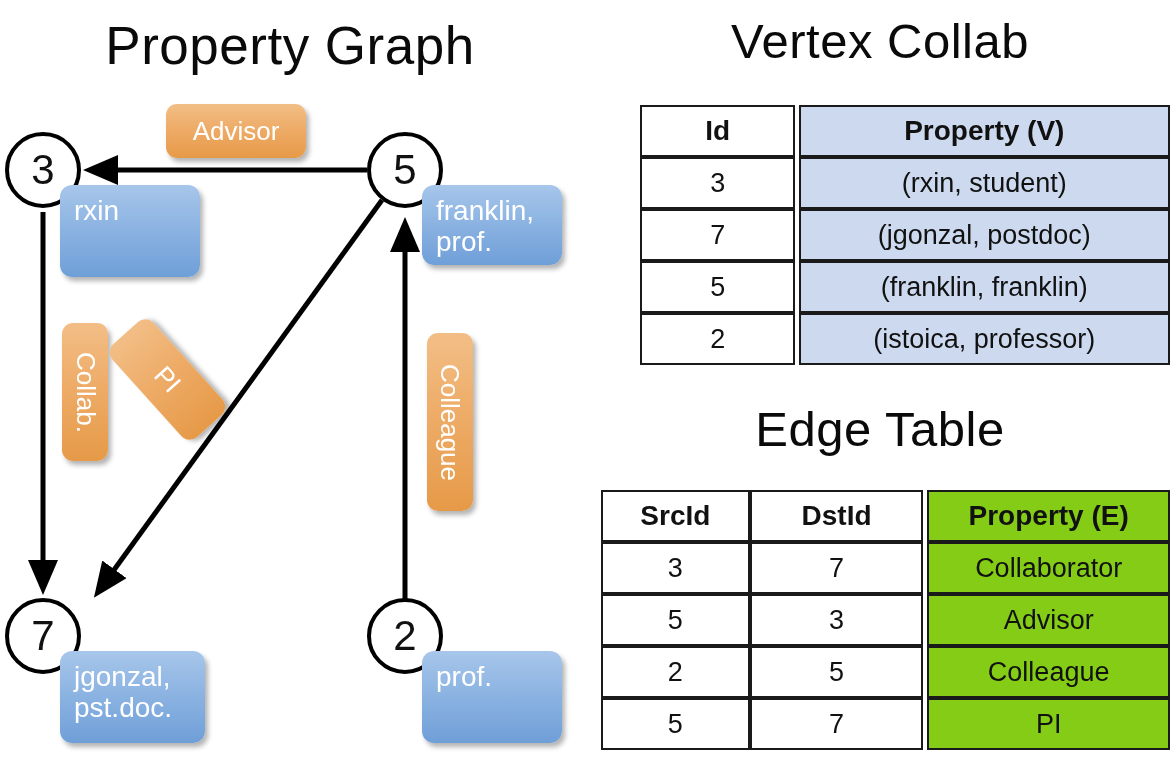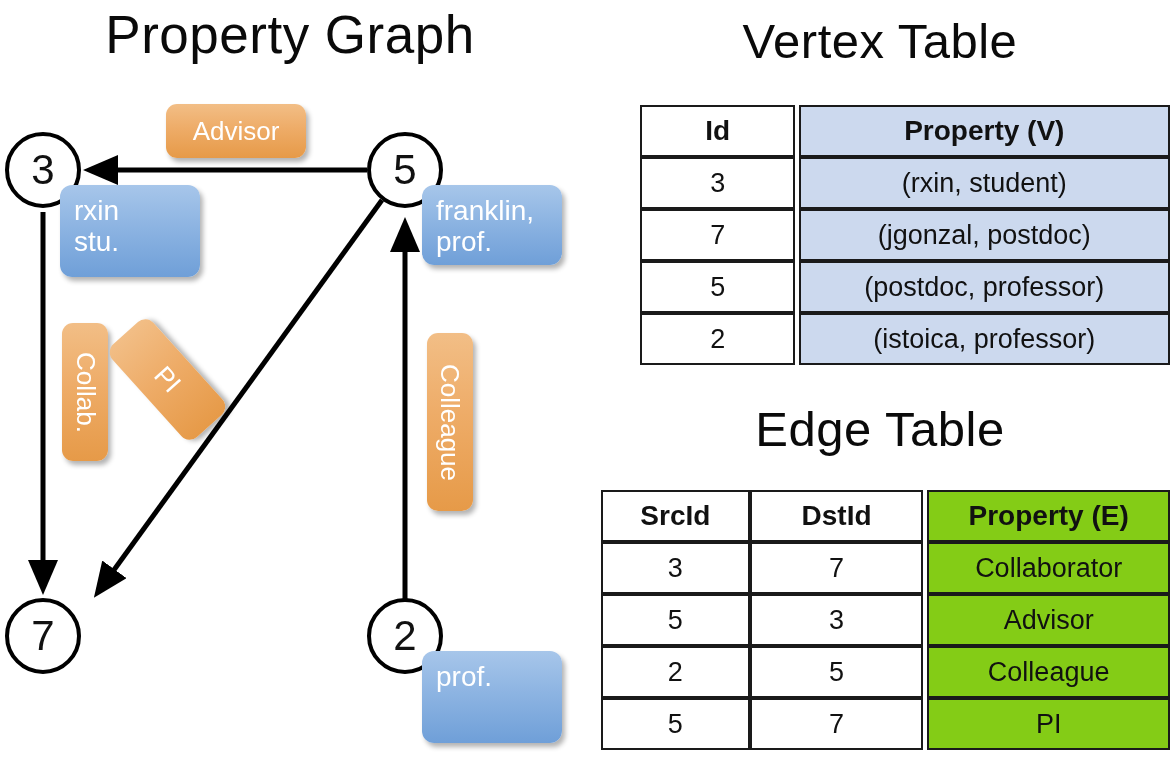--- a/index.html
+++ b/index.html
@@ -20,21 +20,21 @@
   .slide-title {
     position: absolute;
     font-family: "Liberation Sans", sans-serif;
     font-weight: 300;
     letter-spacing: 0.5px;
     color: #0a0a0a;
     white-space: nowrap;
     text-align: center;
   }
   #title-property-graph {
-    left: 0; top: 4px; width: 580px;
+    left: 0; top: 15px; width: 580px;
     font-size: 53px;
     line-height: 62px;
   }
   #title-vertex-table {
     left: 590px; top: 12px; width: 580px;
     font-size: 49px;
     line-height: 58px;
   }
   #title-edge-table {
     left: 590px; top: 400px; width: 580px;
@@ -194,45 +194,48 @@
   </div>
   <div class="graph-node" id="node-7">
     <span>7</span>
   </div>
   <div class="graph-node" id="node-2">
     <span>2</span>
   </div>
 
   <div class="vbox" id="vbox-rxin">
     <div>rxin</div>
-    <div>stu.</div>
   </div>
   <div class="vbox" id="vbox-franklin">
     <div>franklin,</div>
     <div>prof.</div>
   </div>
+  <div class="vbox" id="vbox-jgonzal">
+    <div>jgonzal,</div>
+    <div>pst.doc.</div>
+  </div>
   <div class="vbox" id="vbox-istoica">
     <div>prof.</div>
   </div>
 
   <div class="ebox" id="ebox-advisor">
     <span class="rot-none">Advisor</span>
   </div>
   <div class="ebox" id="ebox-collab">
     <span class="rot">Collab.</span>
   </div>
   <div class="ebox" id="ebox-pi">
     <span class="rot">PI</span>
   </div>
   <div class="ebox" id="ebox-colleague">
     <span class="rot">Colleague</span>
   </div>
 </div>
 
-<div class="slide-title" id="title-vertex-table">Vertex Table</div>
+<div class="slide-title" id="title-vertex-table">Vertex Collab</div>
 
 <table class="tbl" id="vertex-table">
   <tbody>
       <tr>
     <th class="c-id white-cell">Id</th>
     <td class="gap-col"></td>
     <th class="c-prop blue-cell">Property (V)</th>
   </tr>
   <tr>
     <td class="c-id white-cell">3</td>
@@ -240,21 +243,21 @@
     <td class="c-prop blue-cell">(rxin, student)</td>
   </tr>
   <tr>
     <td class="c-id white-cell">7</td>
     <td class="gap-col"></td>
     <td class="c-prop blue-cell">(jgonzal, postdoc)</td>
   </tr>
   <tr>
     <td class="c-id white-cell">5</td>
     <td class="gap-col"></td>
-    <td class="c-prop blue-cell">(postdoc, professor)</td>
+    <td class="c-prop blue-cell">(franklin, franklin)</td>
   </tr>
   <tr>
     <td class="c-id white-cell">2</td>
     <td class="gap-col"></td>
     <td class="c-prop blue-cell">(istoica, professor)</td>
   </tr>
 </tbody>
   </table>
 
 <div class="slide-title" id="title-edge-table">Edge Table</div>

